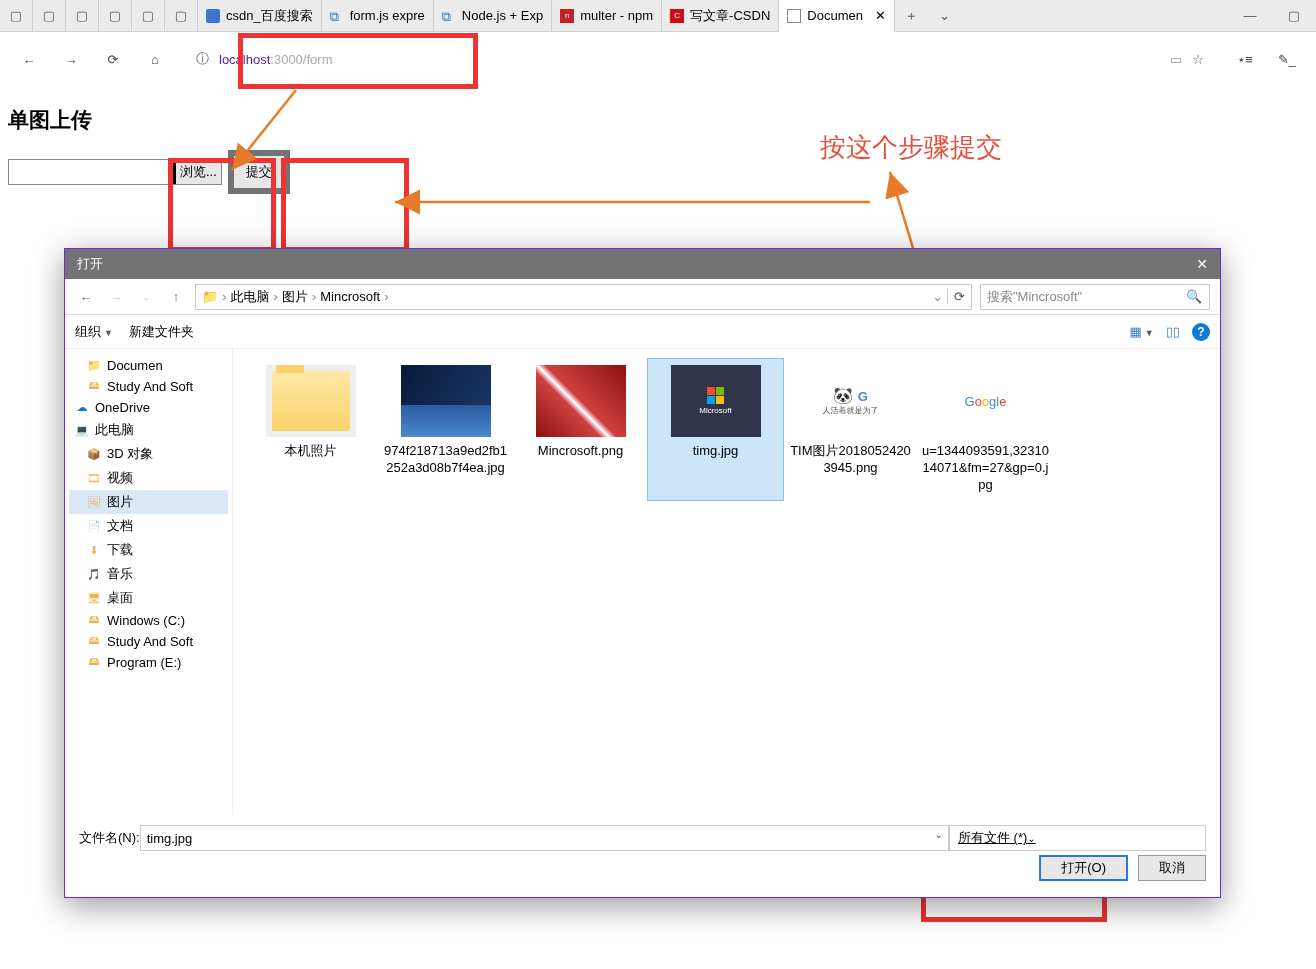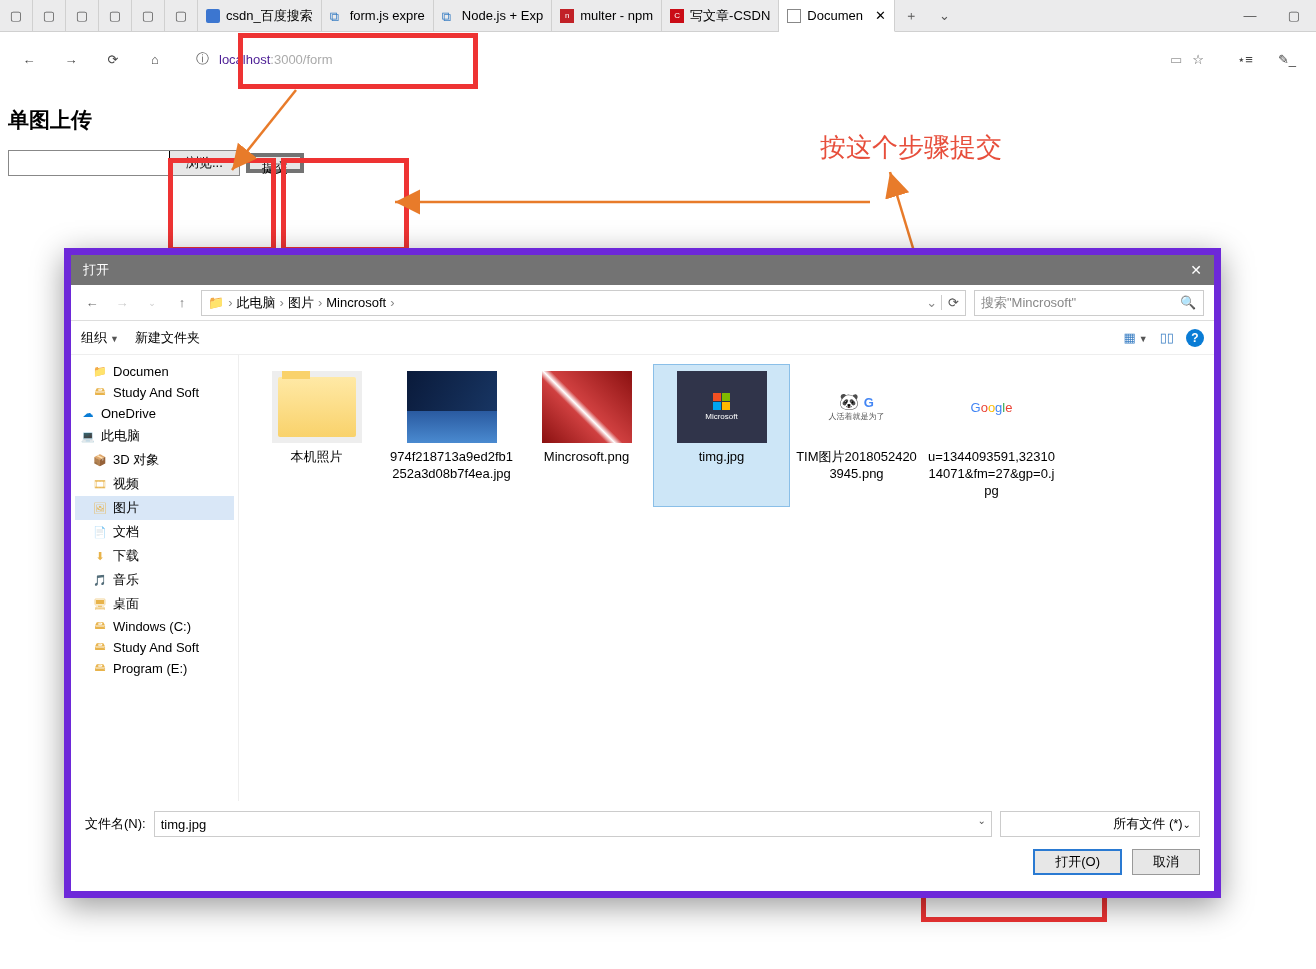--- a/index.html
+++ b/index.html
@@ -13,27 +13,27 @@
 .navrow{ height:54px; display:flex; align-items:center; gap:16px; padding:0 16px;}
 .navbtn{ width:26px; height:26px; display:flex; align-items:center; justify-content:center; color:#444;}
 .urlbar{ flex:1; height:32px; display:flex; align-items:center; gap:10px; padding:0 12px; color:#666; position:relative;}
 .url-host{color:#4c1d95;}
 .url-path{color:#aaa;}
 .page{ padding:20px 8px; position:relative;}
 .page h1{ font-size:21px; font-weight:bold; margin-bottom:16px;}
 .form-row{ display:flex; align-items:center; gap:6px; position:relative;}
 .file-input{ display:flex; align-items:stretch; border:1px solid #888; background:#fff; height:26px;}
 .file-txt{ width:160px;}
-.file-btn{ background:#e7e7e7; border-left:1px solid #000000; padding:2px 16px; display:flex; align-items:center;}
-.submit-btn{ background:#e7e7e7; border:4px solid #737373; padding:2px 12px; height:20px;}
+.file-btn{ background:#e7e7e7; border-left:7px solid #000000; padding:2px 4px; display:flex; align-items:center;}
+.submit-btn{ background:#e7e7e7; border:6px solid #737373; padding:2px 12px; height:44px;}
 .annotation-red{ color:#e74f3c; font-size:26px; position:absolute; font-family:"SimSun",serif;}
 .redbox{ position:absolute; border:5px solid #e33; pointer-events:none;}
 .arrow{ position:absolute; pointer-events:none; }
 
-.dialog{ position:absolute; left:64px; top:248px; width:1157px; height:650px; background:#fff; box-shadow:0 8px 30px rgba(0,0,0,0.4); display:flex; flex-direction:column; border:7px solid #6d28d9;}
+.dialog{ position:absolute; left:64px; top:248px; width:1157px; height:650px; background:#fff; box-shadow:0 8px 30px rgba(0,0,0,0.4); display:flex; flex-direction:column; border:1px solid #6d28d9;}
 .dlg-title{ background:#737373; color:#fff; height:30px; display:flex; align-items:center; padding:0 12px; justify-content:space-between; font-size:13px;}
 .dlg-close{ color:#fff; font-size:14px;}
 .dlg-nav{ height:36px; display:flex; align-items:center; gap:8px; padding:0 10px; border-bottom:1px solid #ddd;}
 .dlg-nav .nbtn{ width:22px; height:22px; display:flex; align-items:center; justify-content:center; color:#666;}
 .breadcrumb{ flex:1; height:26px; border:1px solid #ccc; display:flex; align-items:center; padding:0 6px; gap:4px; background:#fff; font-size:13px;}
 .breadcrumb .sep{color:#888;}
 .search{ width:230px; height:26px; border:1px solid #ccc; display:flex; align-items:center; padding:0 6px; justify-content:space-between; color:#888; font-size:13px;}
 .dlg-toolbar{ height:34px; display:flex; align-items:center; padding:0 10px; justify-content:space-between; border-bottom:1px solid #eee;}
 .dlg-toolbar .left{ display:flex; gap:16px; align-items:center;}
 .dlg-toolbar .right{ display:flex; gap:12px; align-items:center;}
@@ -42,24 +42,24 @@
 .tree{ width:168px; border-right:1px solid #eee; padding:6px 4px; overflow:hidden; font-size:13px;}
 .tree-item{ display:flex; align-items:center; gap:6px; padding:3px 6px; white-space:nowrap;}
 .tree-item.sel{ background:#d9e7f7;}
 .tree-indent{ padding-left:18px;}
 .tree-ico{ width:14px; height:14px; display:inline-flex; align-items:center; justify-content:center; font-size:11px;}
 .files{ flex:1; padding:10px; display:flex; flex-wrap:wrap; gap:0 0; align-content:flex-start;}
 .file-item{ width:135px; display:flex; flex-direction:column; align-items:center; padding:6px 4px; text-align:center; font-size:13px;}
 .file-item.sel{ background:#cde6f7; outline:1px solid #8abfe8;}
 .thumb{ width:90px; height:72px; background:#eee; display:flex; align-items:center; justify-content:center; margin-bottom:6px; font-size:9px; color:#555; overflow:hidden;}
 .file-item .fname{ word-break:break-all; line-height:1.3;}
-.dlg-bottom{ padding:10px 14px; display:flex; align-items:center; gap:8px; flex-wrap:wrap;}
+.dlg-bottom{ padding:10px 14px; display:flex; align-items:center; flex-wrap:wrap;}
 .fn-label{font-size:13px;}
 .fn-input{ flex:1; height:26px; border:1px solid #ccc; padding:0 6px; font-size:13px; min-width:300px;}
-.fn-select{ width:200px; height:26px; border:1px solid #ccc; display:flex; align-items:center; padding:0 8px; justify-content:flex-end; font-size:13px;}
+.fn-select{ width:257px; height:26px; border:1px solid #ccc; display:flex; align-items:center; padding:0 8px; justify-content:flex-start; font-size:13px;text-decoration:underline;}
 .dlg-actions{ width:100%; display:flex; justify-content:flex-end; gap:10px; padding:4px 0 6px;}
 .dlg-actions button{ height:26px; padding:0 20px; background:#e7e7e7; border:1px solid #999; font-size:13px;}
 .dlg-actions button.primary{ border:2px solid #2a7ad2;}
 .folder-ico{width:78px;height:60px;background:linear-gradient(#ffe9a6,#f9d26b);border-radius:2px;position:relative;}
 .folder-ico:before{content:"";position:absolute;top:-8px;left:4px;width:28px;height:10px;background:#f9d26b;border-radius:2px 2px 0 0;}
 .windows-thumb{width:100%;height:100%;background:linear-gradient(120deg,#0a1a3a,#1a3a6a);position:relative;}
 .windows-thumb:after{content:"";position:absolute;bottom:0;left:0;right:0;height:45%;background:linear-gradient(#2a5aa0,#4a8ad0);}
 .red-car{width:100%;height:100%;background:linear-gradient(45deg,#8a1010,#d04040 40%,#fff 45%,#d04040 50%,#8a1010);}
 .ms-thumb{width:100%;height:100%;background:#30344a;display:flex;flex-direction:column;align-items:center;justify-content:center;color:#fff;font-size:8px;}
 .ms-logo{display:grid;grid-template-columns:8px 8px;grid-template-rows:8px 8px;gap:1px;margin-bottom:2px;}

